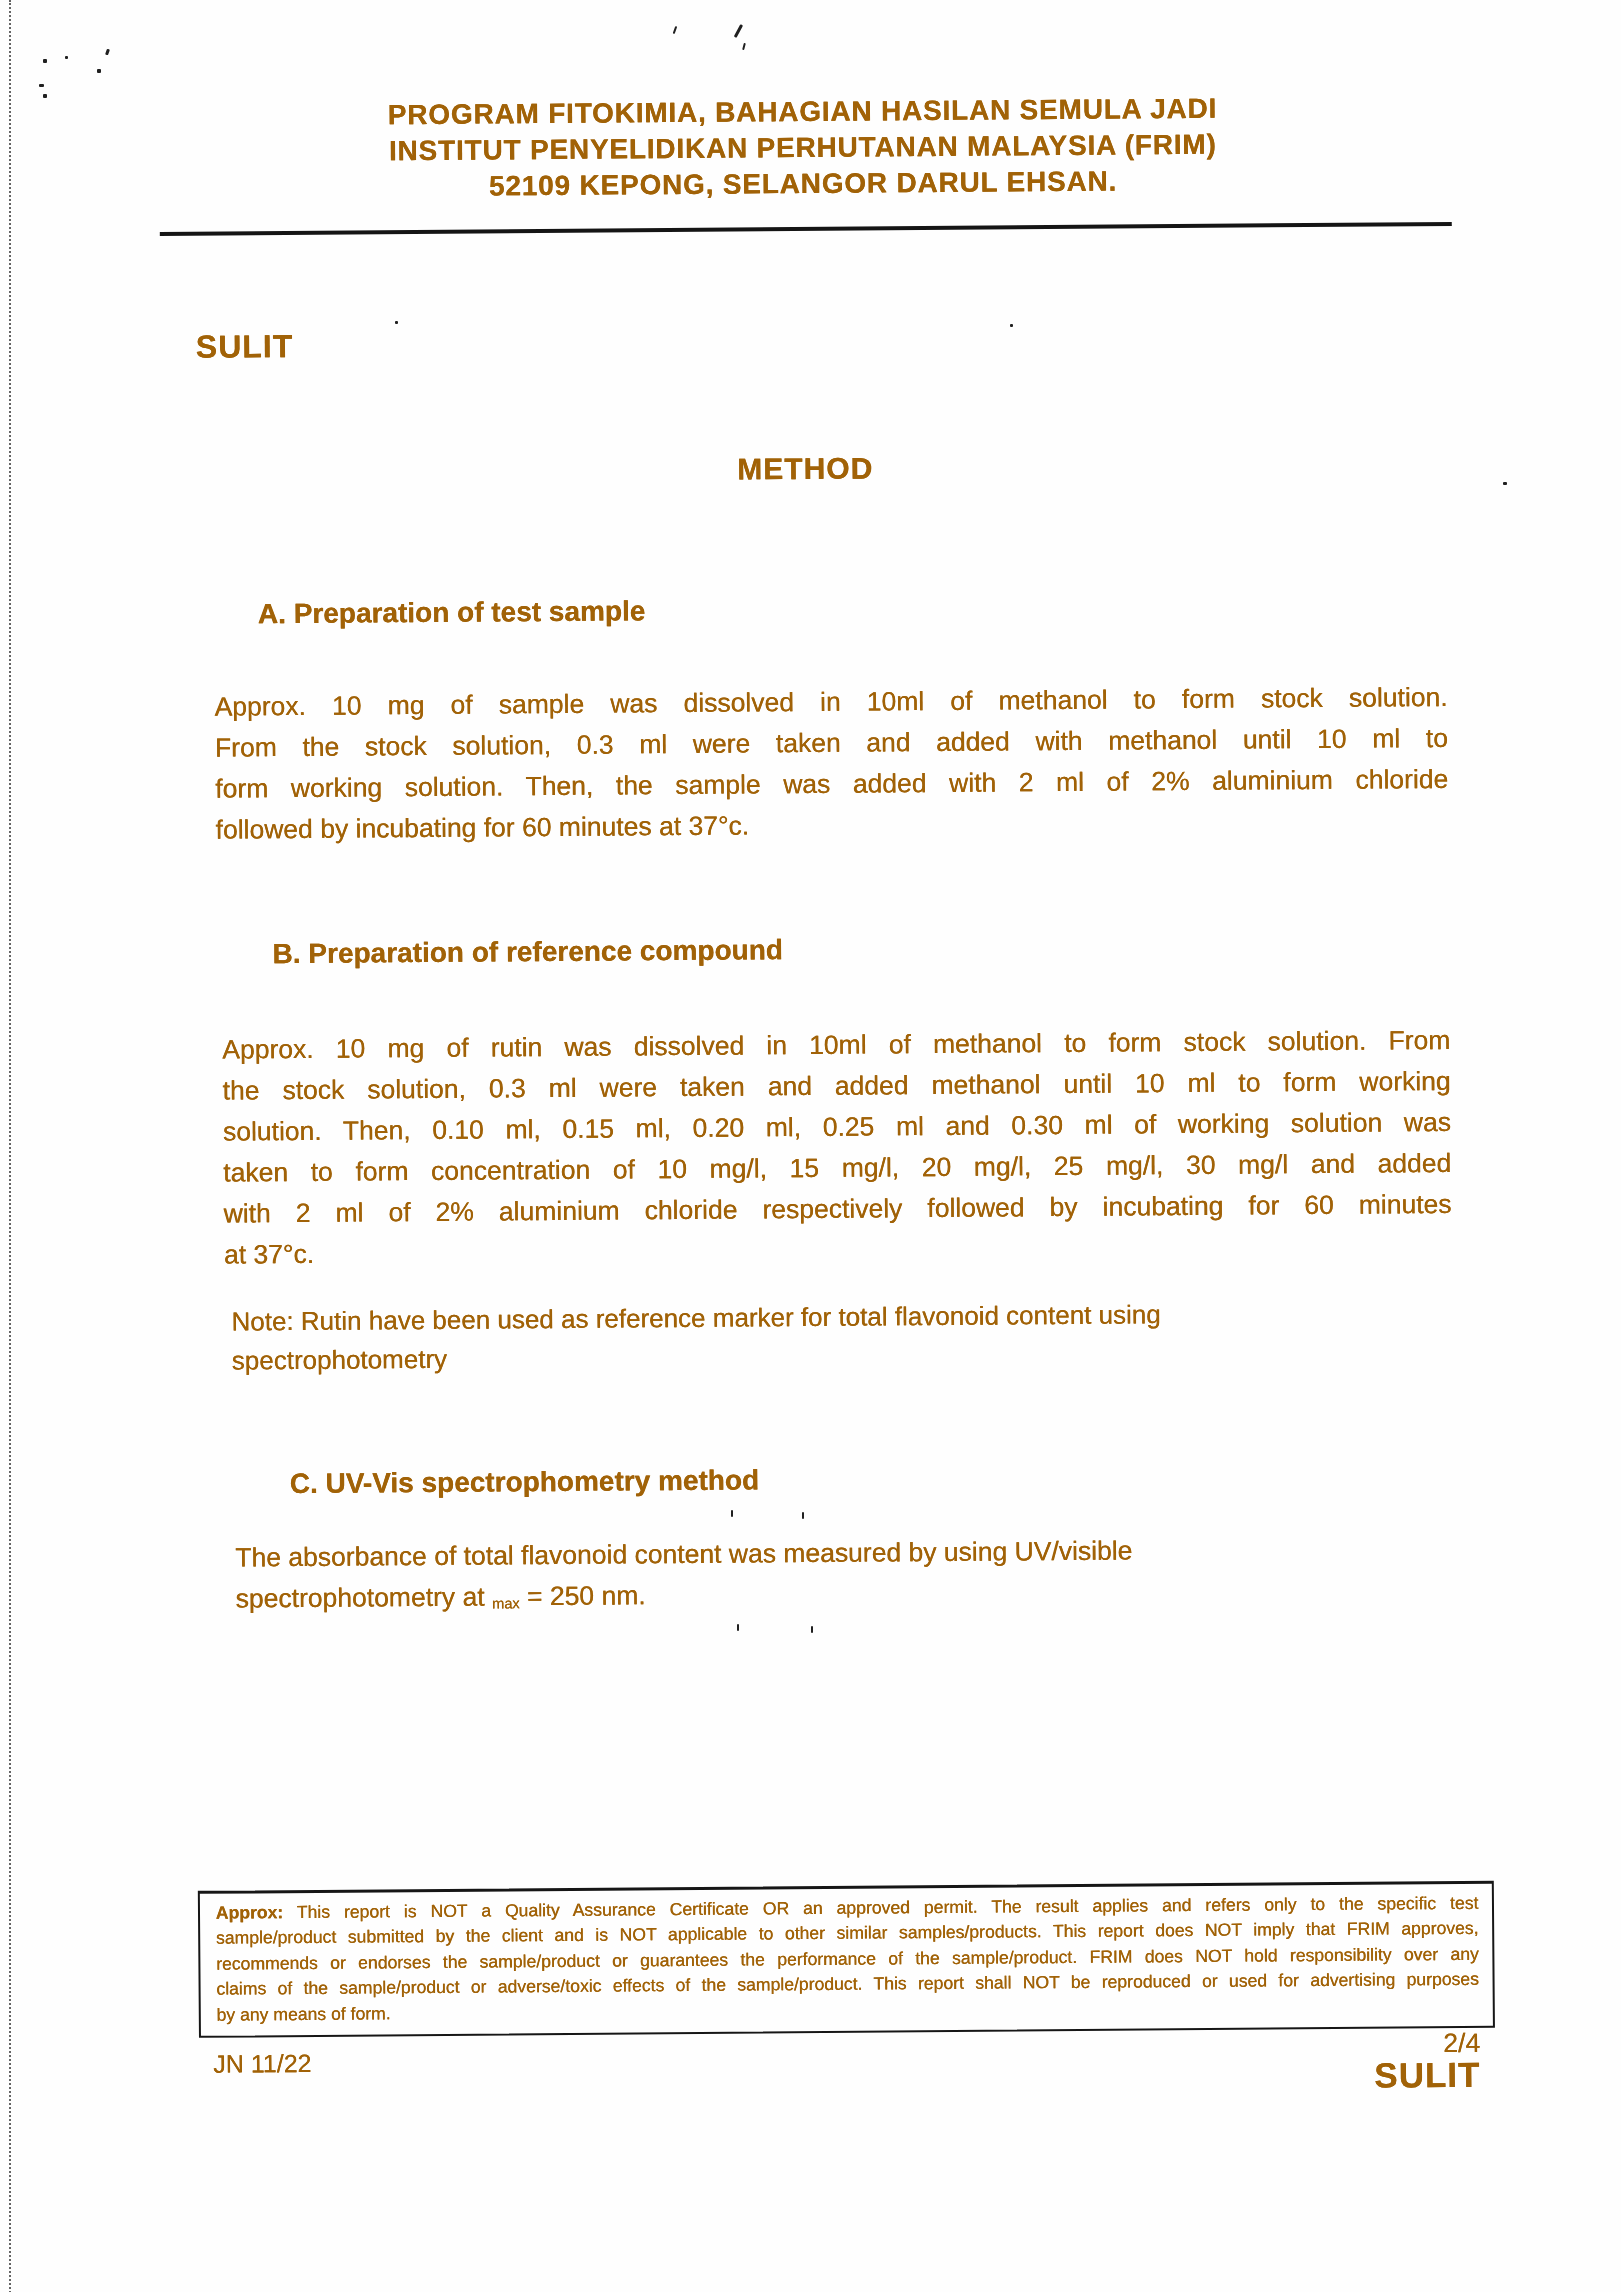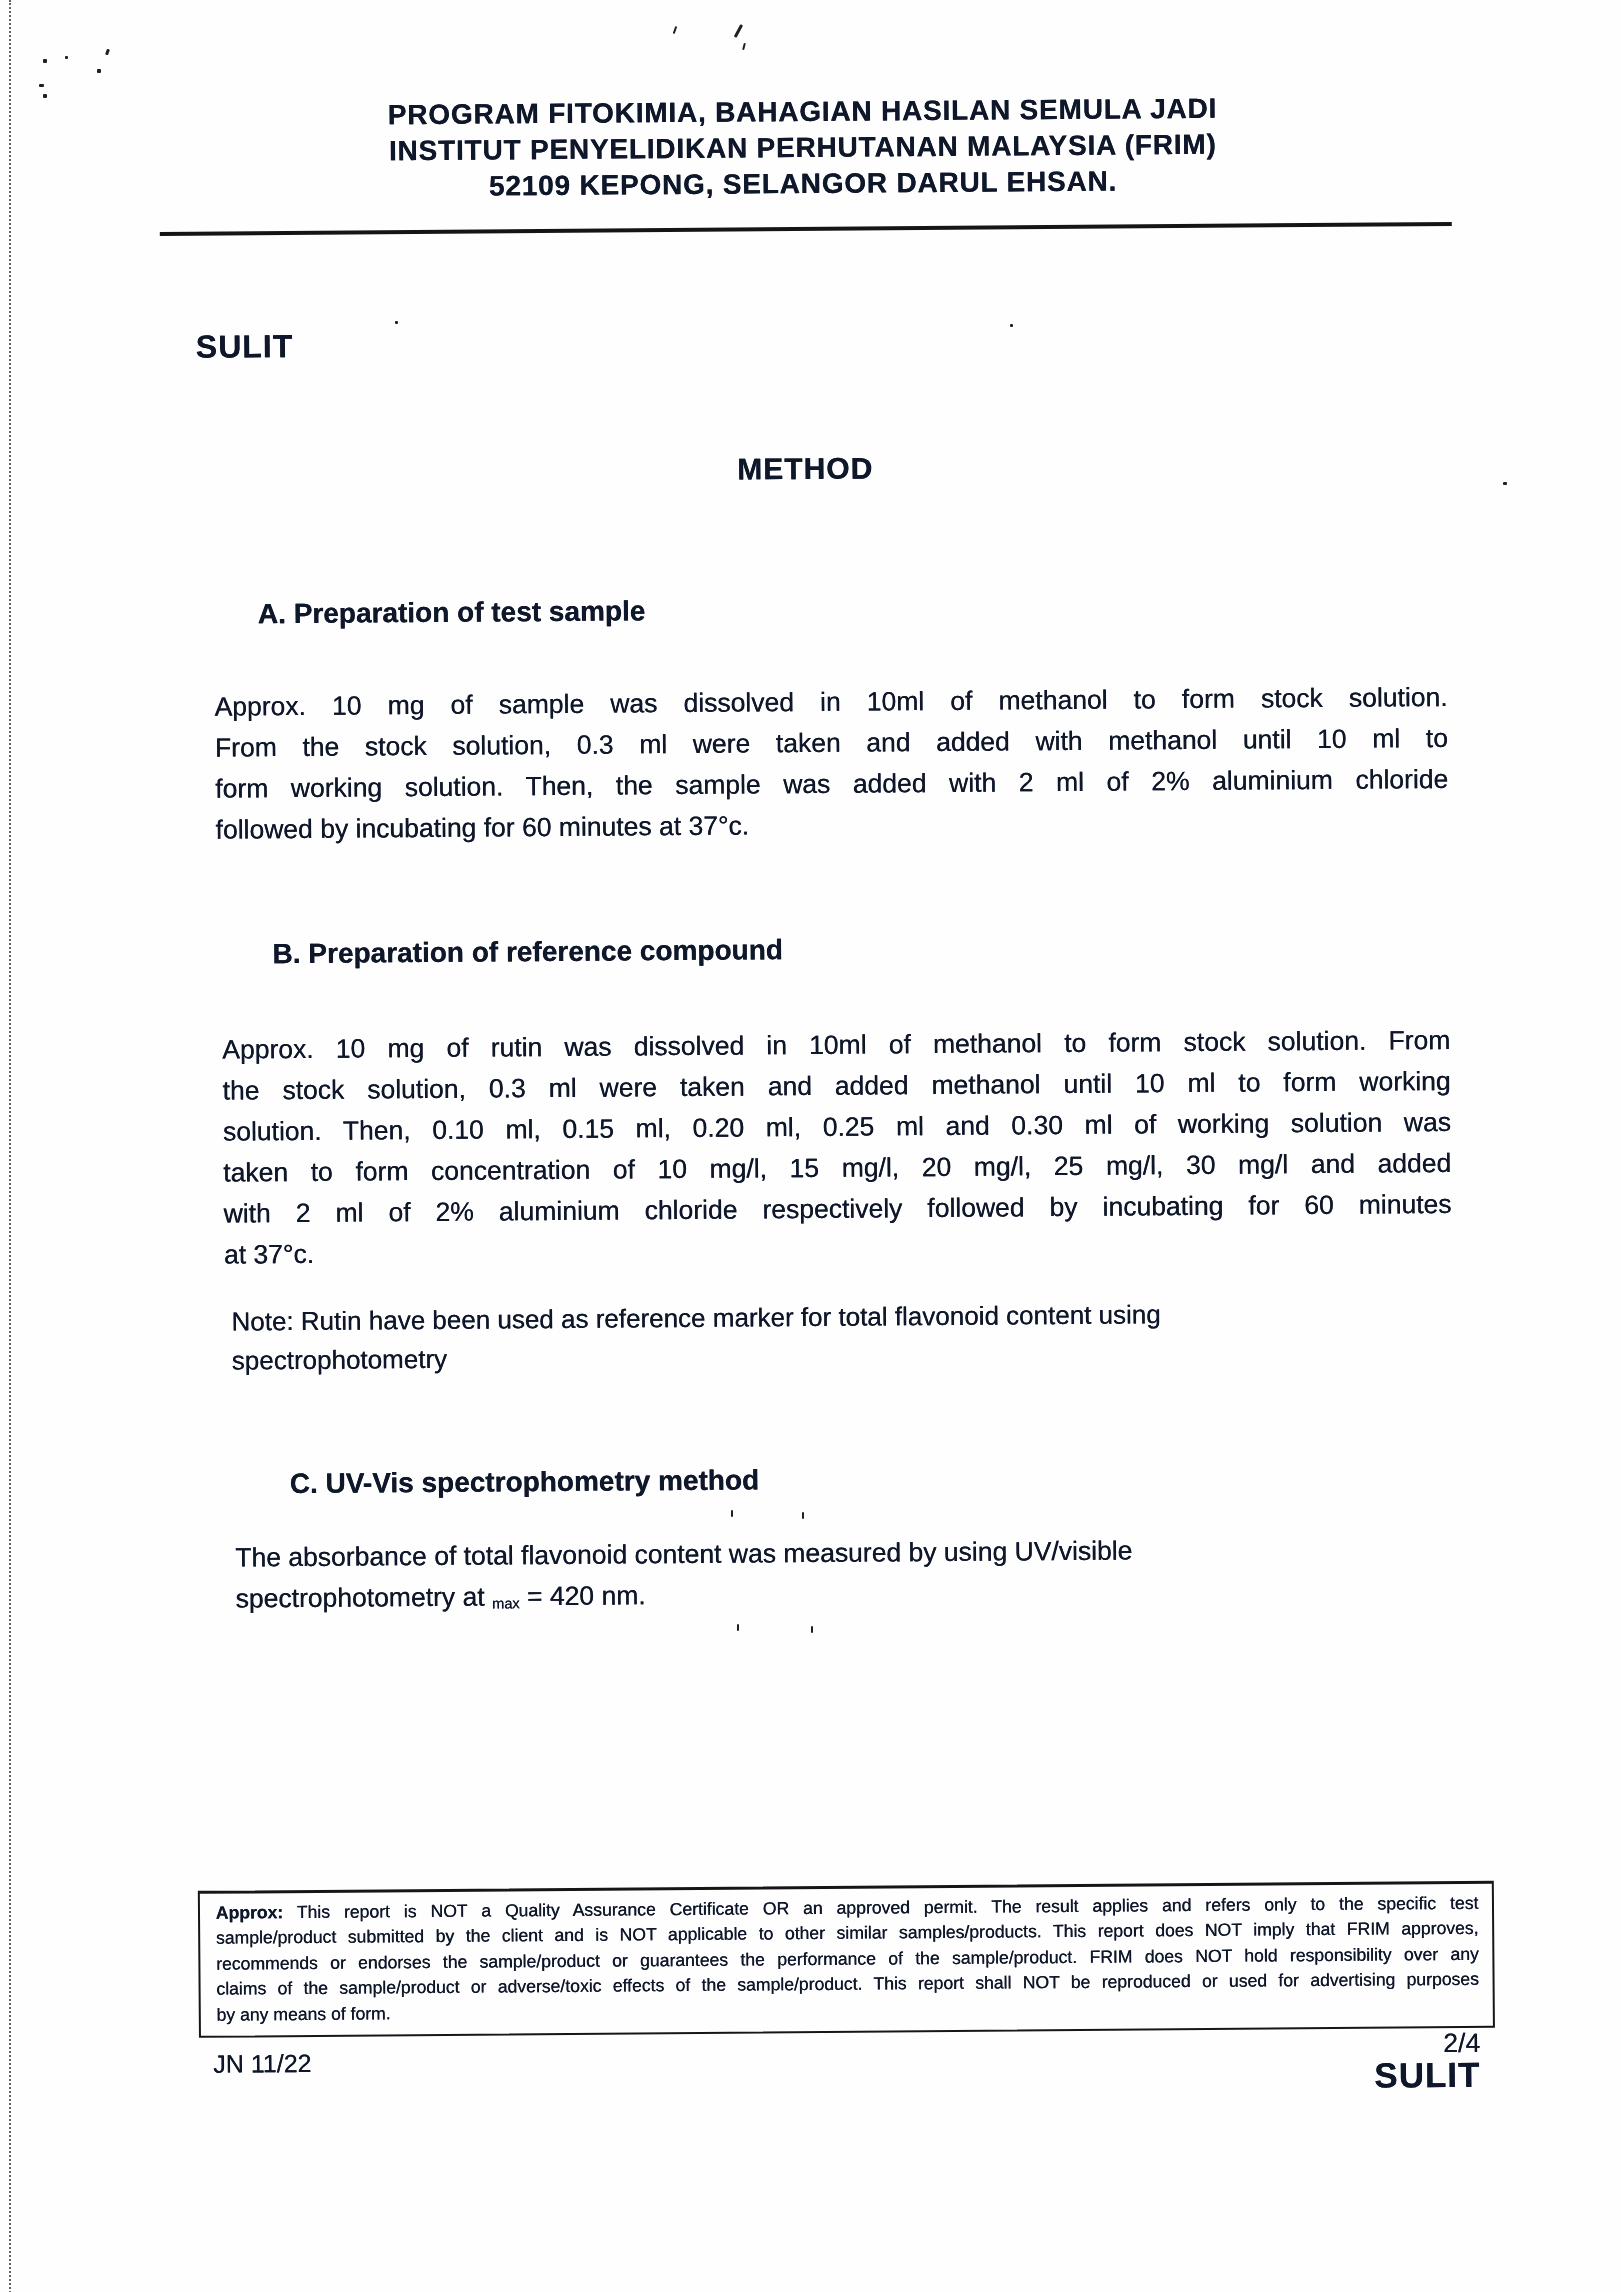--- a/index.html
+++ b/index.html
@@ -2,21 +2,21 @@
 <html><head>
 <meta charset="utf-8">
 <style>
   html,body{margin:0;padding:0;background:#e8e8e8;}
   .sheet{
     position:relative;
     width:1621px;height:2293px;
     background:#fefefe;
     overflow:hidden;
     font-family:"Liberation Sans","DejaVu Sans",sans-serif;
-    color:#0f172a;
+    color:#a16207;
     text-decoration:underline;
   }
   .content{
     position:absolute;inset:0;
     transform:rotate(-0.45deg);
     transform-origin:50% 50%;
     text-shadow:0.3px 0 0 currentColor;
   }
   
   .scan-edge{
@@ -127,21 +127,21 @@
 
     <div class="para note">
         <div class="tline">Note: Rutin have been used as reference marker for total flavonoid content using</div>
         <div class="tline">spectrophotometry</div>
       </div>
 
     <div class="heading hC">C. UV-Vis spectrophometry method</div>
 
     <div class="para pC">
       <div class="tline">The absorbance of total flavonoid content was measured by using UV/visible</div>
-      <div class="tline"><span>spectrophotometry at </span><span class="sub">max</span><span> = 420 nm.</span></div>
+      <div class="tline"><span>spectrophotometry at </span><span class="sub">max</span><span> = 250 nm.</span></div>
     </div>
 
     <div class="caution-box">
       <div class="cline cjust"><b>Approx:</b><span> This report is NOT a Quality Assurance Certificate OR an approved permit. The result applies and refers only to the specific test</span></div>
       <div class="cline cjust">sample/product submitted by the client and is NOT applicable to other similar samples/products. This report does NOT imply that FRIM approves,</div>
       <div class="cline cjust">recommends or endorses the sample/product or guarantees the performance of the sample/product. FRIM does NOT hold responsibility over any</div>
       <div class="cline cjust">claims of the sample/product or adverse/toxic effects of the sample/product. This report shall NOT be reproduced or used for advertising purposes</div>
       <div class="cline">by any means of form.</div>
     </div>
 

